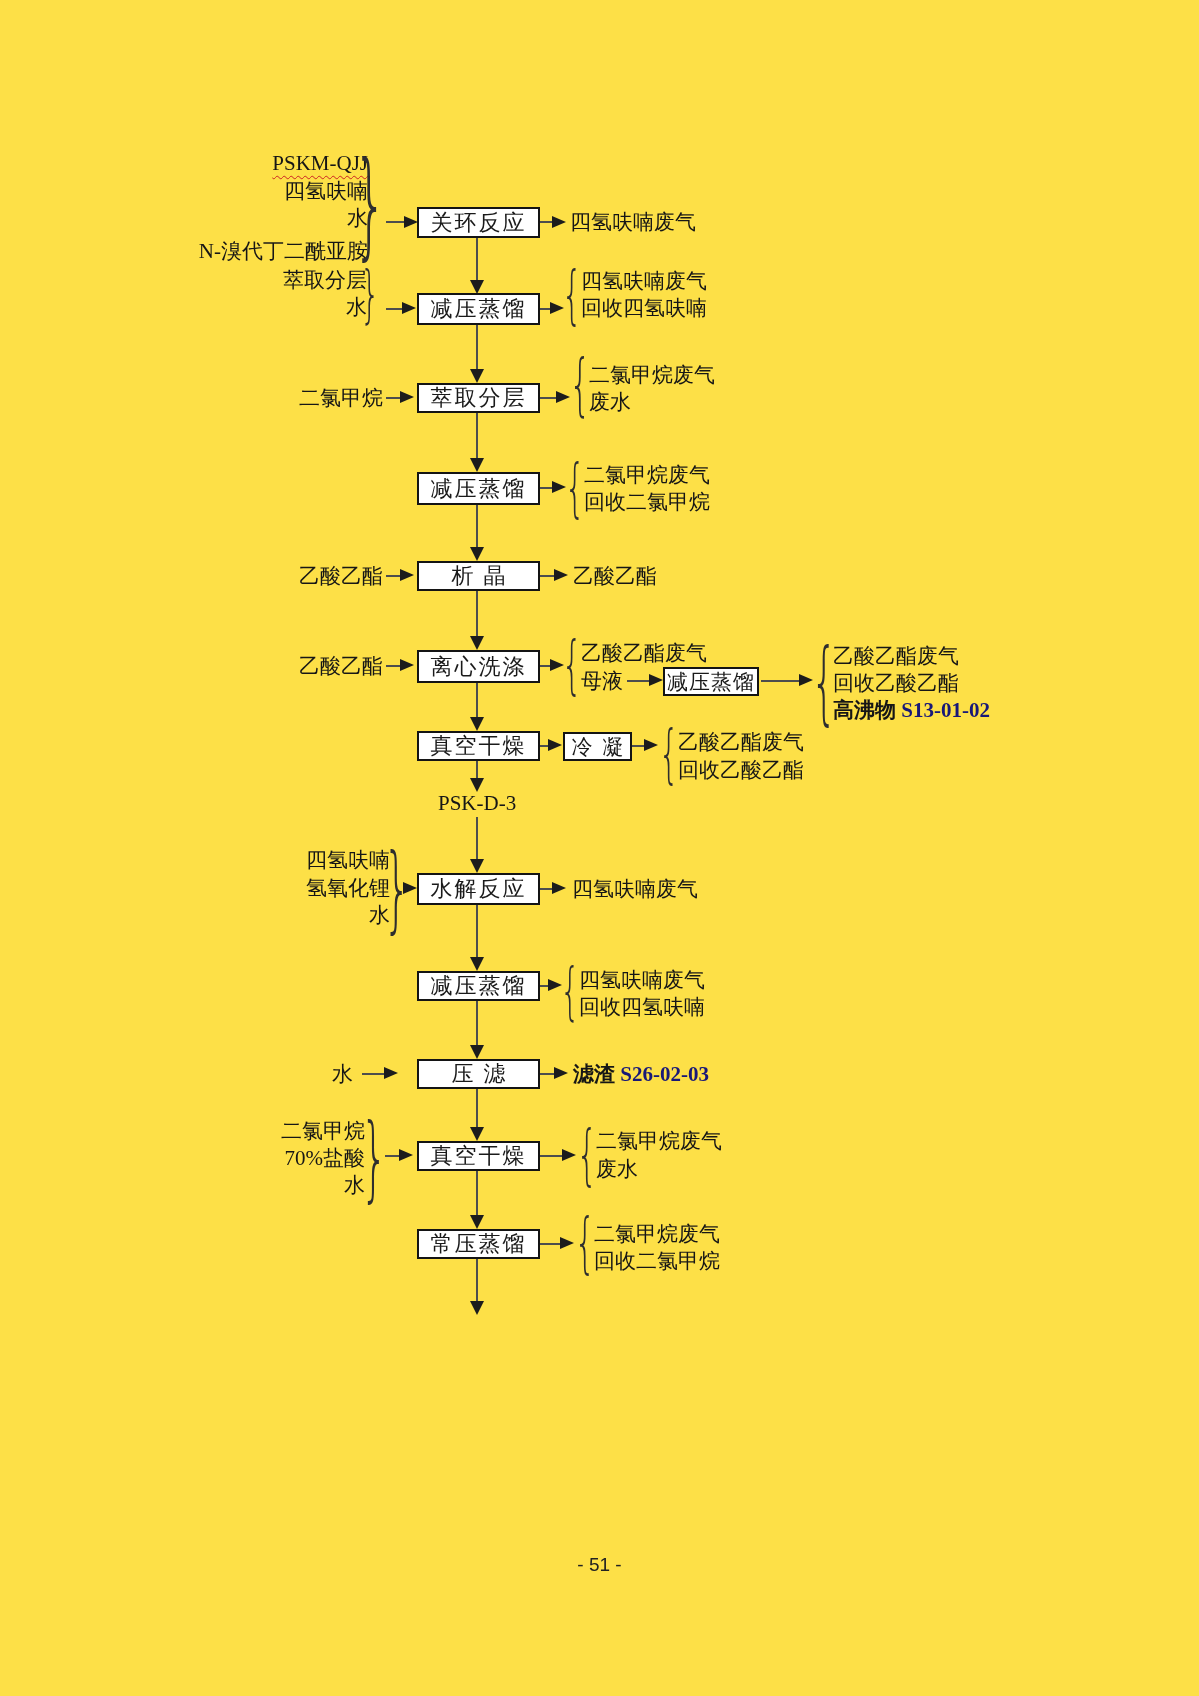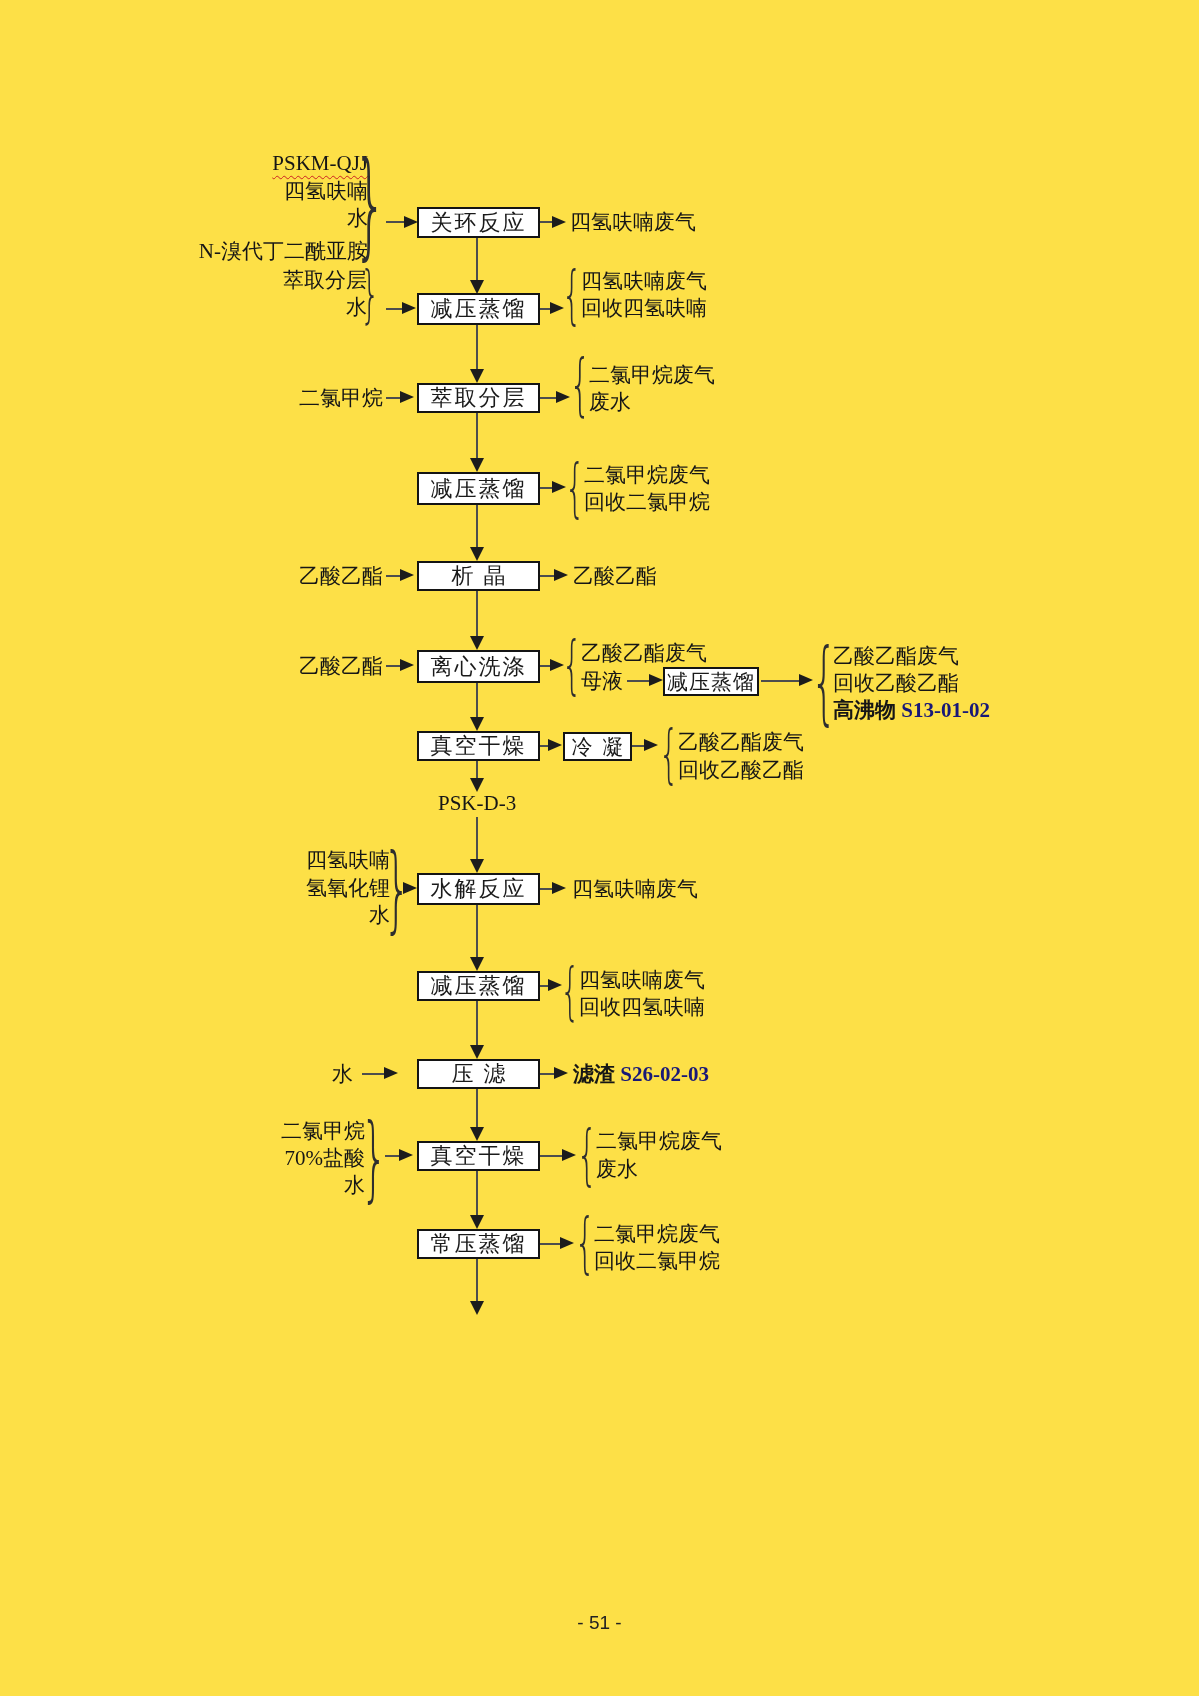--- a/index.html
+++ b/index.html
@@ -174,15 +174,15 @@
 
   <div class="box" style="left:417px;top:1229px;width:123px;height:30px;">常压蒸馏</div>
   <div class="hl" style="left:540px;top:1243px;width:22px;"></div>
   <div class="ahr" style="left:560px;top:1237px;"></div>
   <div class="brc" style="left:575px;top:1212px;width:20px;height:60px;font-size:60px;transform:scale(0.55,1.1);">{</div>
   <div class="lbl" style="left:594px;top:1223px;">二氯甲烷废气</div>
   <div class="lbl" style="left:594px;top:1250px;">回收二氯甲烷</div>
   <div class="vl" style="left:476px;top:1259px;height:42px;"></div>
   <div class="ahd" style="left:470px;top:1301px;"></div>
 
-  <div class="footer" style="top:1612px;">- 51 -</div>
+  <div class="footer" style="top:1554px;">- 51 -</div>
 
 </div>
 
 </body></html>

